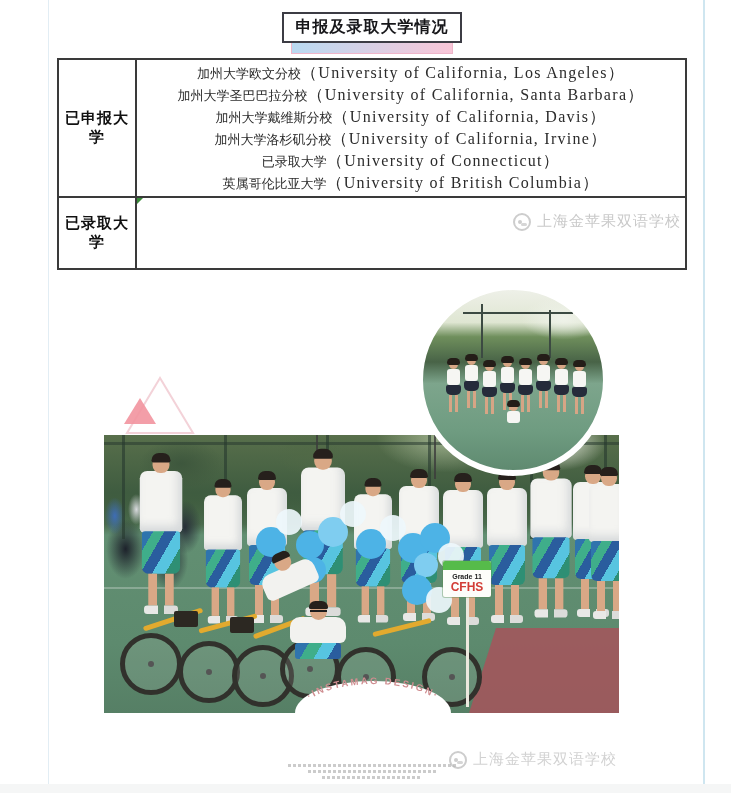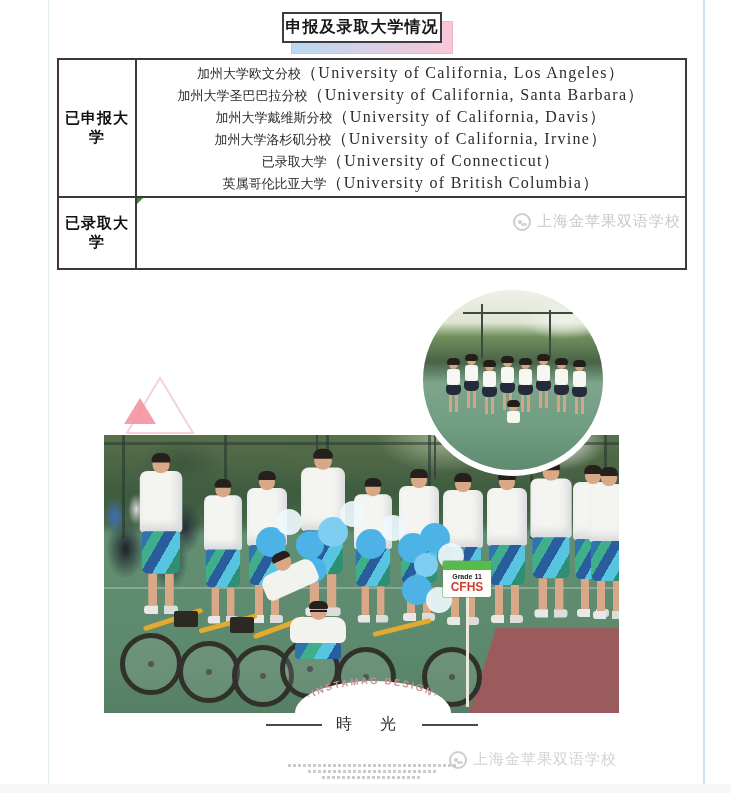--- a/index.html
+++ b/index.html
@@ -15,21 +15,21 @@
   .side-line.right{left:703px;width:2px;background:#cfe6f0;}
   .bottom-strip{position:absolute;left:0;right:0;top:784px;height:9px;background:#f5f6f6;}
 
   
   .title-shadow{
     position:absolute;left:291px;top:21px;width:160px;height:31px;
     background:linear-gradient(90deg,#b9d9f1,#f9c6d8);
     border:1px solid #efb6ca;
   }
   .title-box{
-    position:absolute;left:282px;top:12px;width:160px;height:31px;
+    position:absolute;left:282px;top:12px;width:180px;height:31px;
     background:#fff;border:2px solid #3c3c44;box-sizing:border-box;
     display:flex;align-items:center;justify-content:center;
     font-weight:bold;font-size:16px;letter-spacing:1px;color:#17171a;
   }
 
   
   table.uni{
     position:absolute;left:57px;top:58px;width:630px;
     border-collapse:collapse;table-layout:fixed;
   }
@@ -377,25 +377,20 @@
       <div class="balloon" style="left:298px;top:140px;width:30px;height:30px;background:#4db3e6;"></div>
       <div class="balloon" style="left:322px;top:152px;width:26px;height:26px;background:rgba(238,247,252,0.92);"></div>
     </div>
 
   <div class="bottom-ellipse"></div>
   <svg class="arc-svg" width="166" height="44" viewBox="0 0 166 44">
     <path id="arcpath" d="M 8 42 A 75 33 0 0 1 158 42" fill="none"></path>
     <text text-anchor="middle"><textPath href="#arcpath" startOffset="50%">·INSTAMAG DESIGN·</textPath></text>
   </svg>
 
-  <div class="cap-row">
-    <div class="cap-dash"></div>
-    <div class="cap-title">時 光</div>
-    <div class="cap-dash"></div>
-  </div>
   <div class="fine-print">
     <div class="fine-line" style="width:168px"></div>
     <div class="fine-line" style="width:128px"></div>
     <div class="fine-line" style="width:100px"></div>
   </div>
   <div class="watermark wm-2">
     <span class="wm-logo"></span>
     <span>上海金苹果双语学校</span>
   </div>
 </div>

